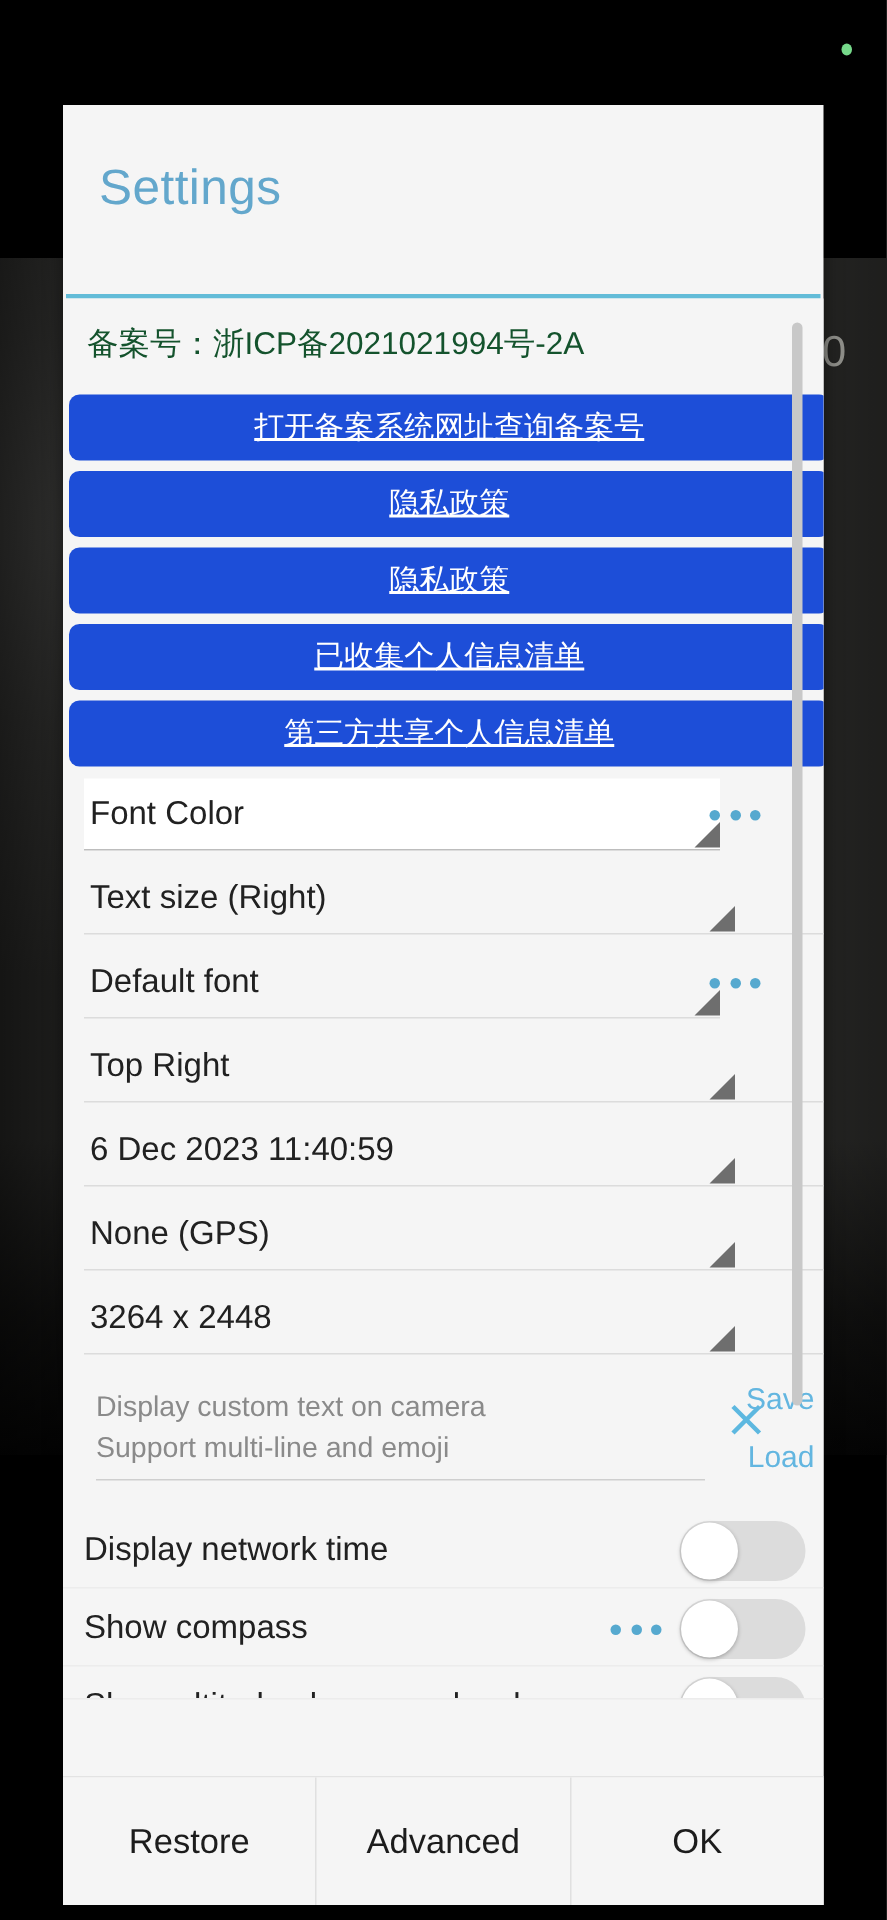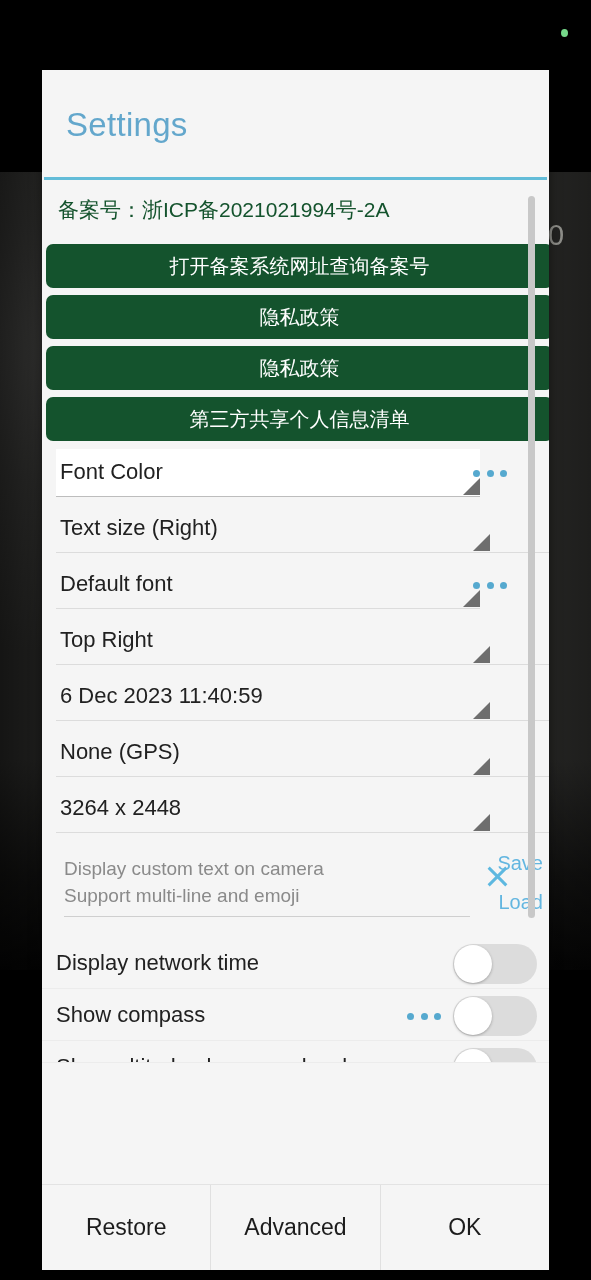--- a/index.html
+++ b/index.html
@@ -54,21 +54,21 @@
     background: #f5f5f5;
     display: flex;
     flex-direction: column;
     box-shadow: 0 2px 10px rgba(0,0,0,0.5);
   }
 
   #dialog-title {
     font-size: 33px;
     color: #63a7cc;
     padding: 36px 0 0 24px;
-    height: 107px;
+    height: 126px;
     letter-spacing: 0.3px;
   }
   #title-divider {
     height: 3px;
     background: #63bcd8;
     margin: 0 2px;
   }
 
   
   #scroll-area {
@@ -98,27 +98,28 @@
     color: #14532d;
     padding: 16px 0 12px 16px;
   }
 
   .blue-btn {
     display: block;
     margin: 7px 10px 7px 4px;
     height: 44px;
     line-height: 44px;
     text-align: center;
-    background: #14532d;
+    background: #1d4ed8;
     color: #ffffff;
     font-size: 20px;
     border-radius: 7px;
     border: none;
     width: 507px;
     font-family: "Liberation Sans", sans-serif;
+    text-decoration: underline;
   }
   .blue-btn:nth-of-type(1) { margin-top: 8px; }
 
   
   .spinner-row {
     position: relative;
     height: 56px;
   }
   .spinner-row.first { margin-top: 8px; }
   .spinner-box {
@@ -275,20 +276,21 @@
   <div id="title-divider"></div>
 
   <div id="scroll-area">
     <div id="scroll-content">
 
       <div class="legal-line">备案号：浙ICP备2021021994号-2A</div>
 
       <button class="blue-btn">打开备案系统网址查询备案号</button>
       <button class="blue-btn">隐私政策</button>
       <button class="blue-btn">隐私政策</button>
+      <button class="blue-btn">已收集个人信息清单</button>
       <button class="blue-btn">第三方共享个人信息清单</button>
 
       <div class="spinner-row first">
         <div class="spinner-box narrow white">
           <div class="spinner-label">Font Color</div>
           <div class="spinner-caret"></div>
         </div>
         <div class="dots-btn">
           <i></i>
             <i></i>

